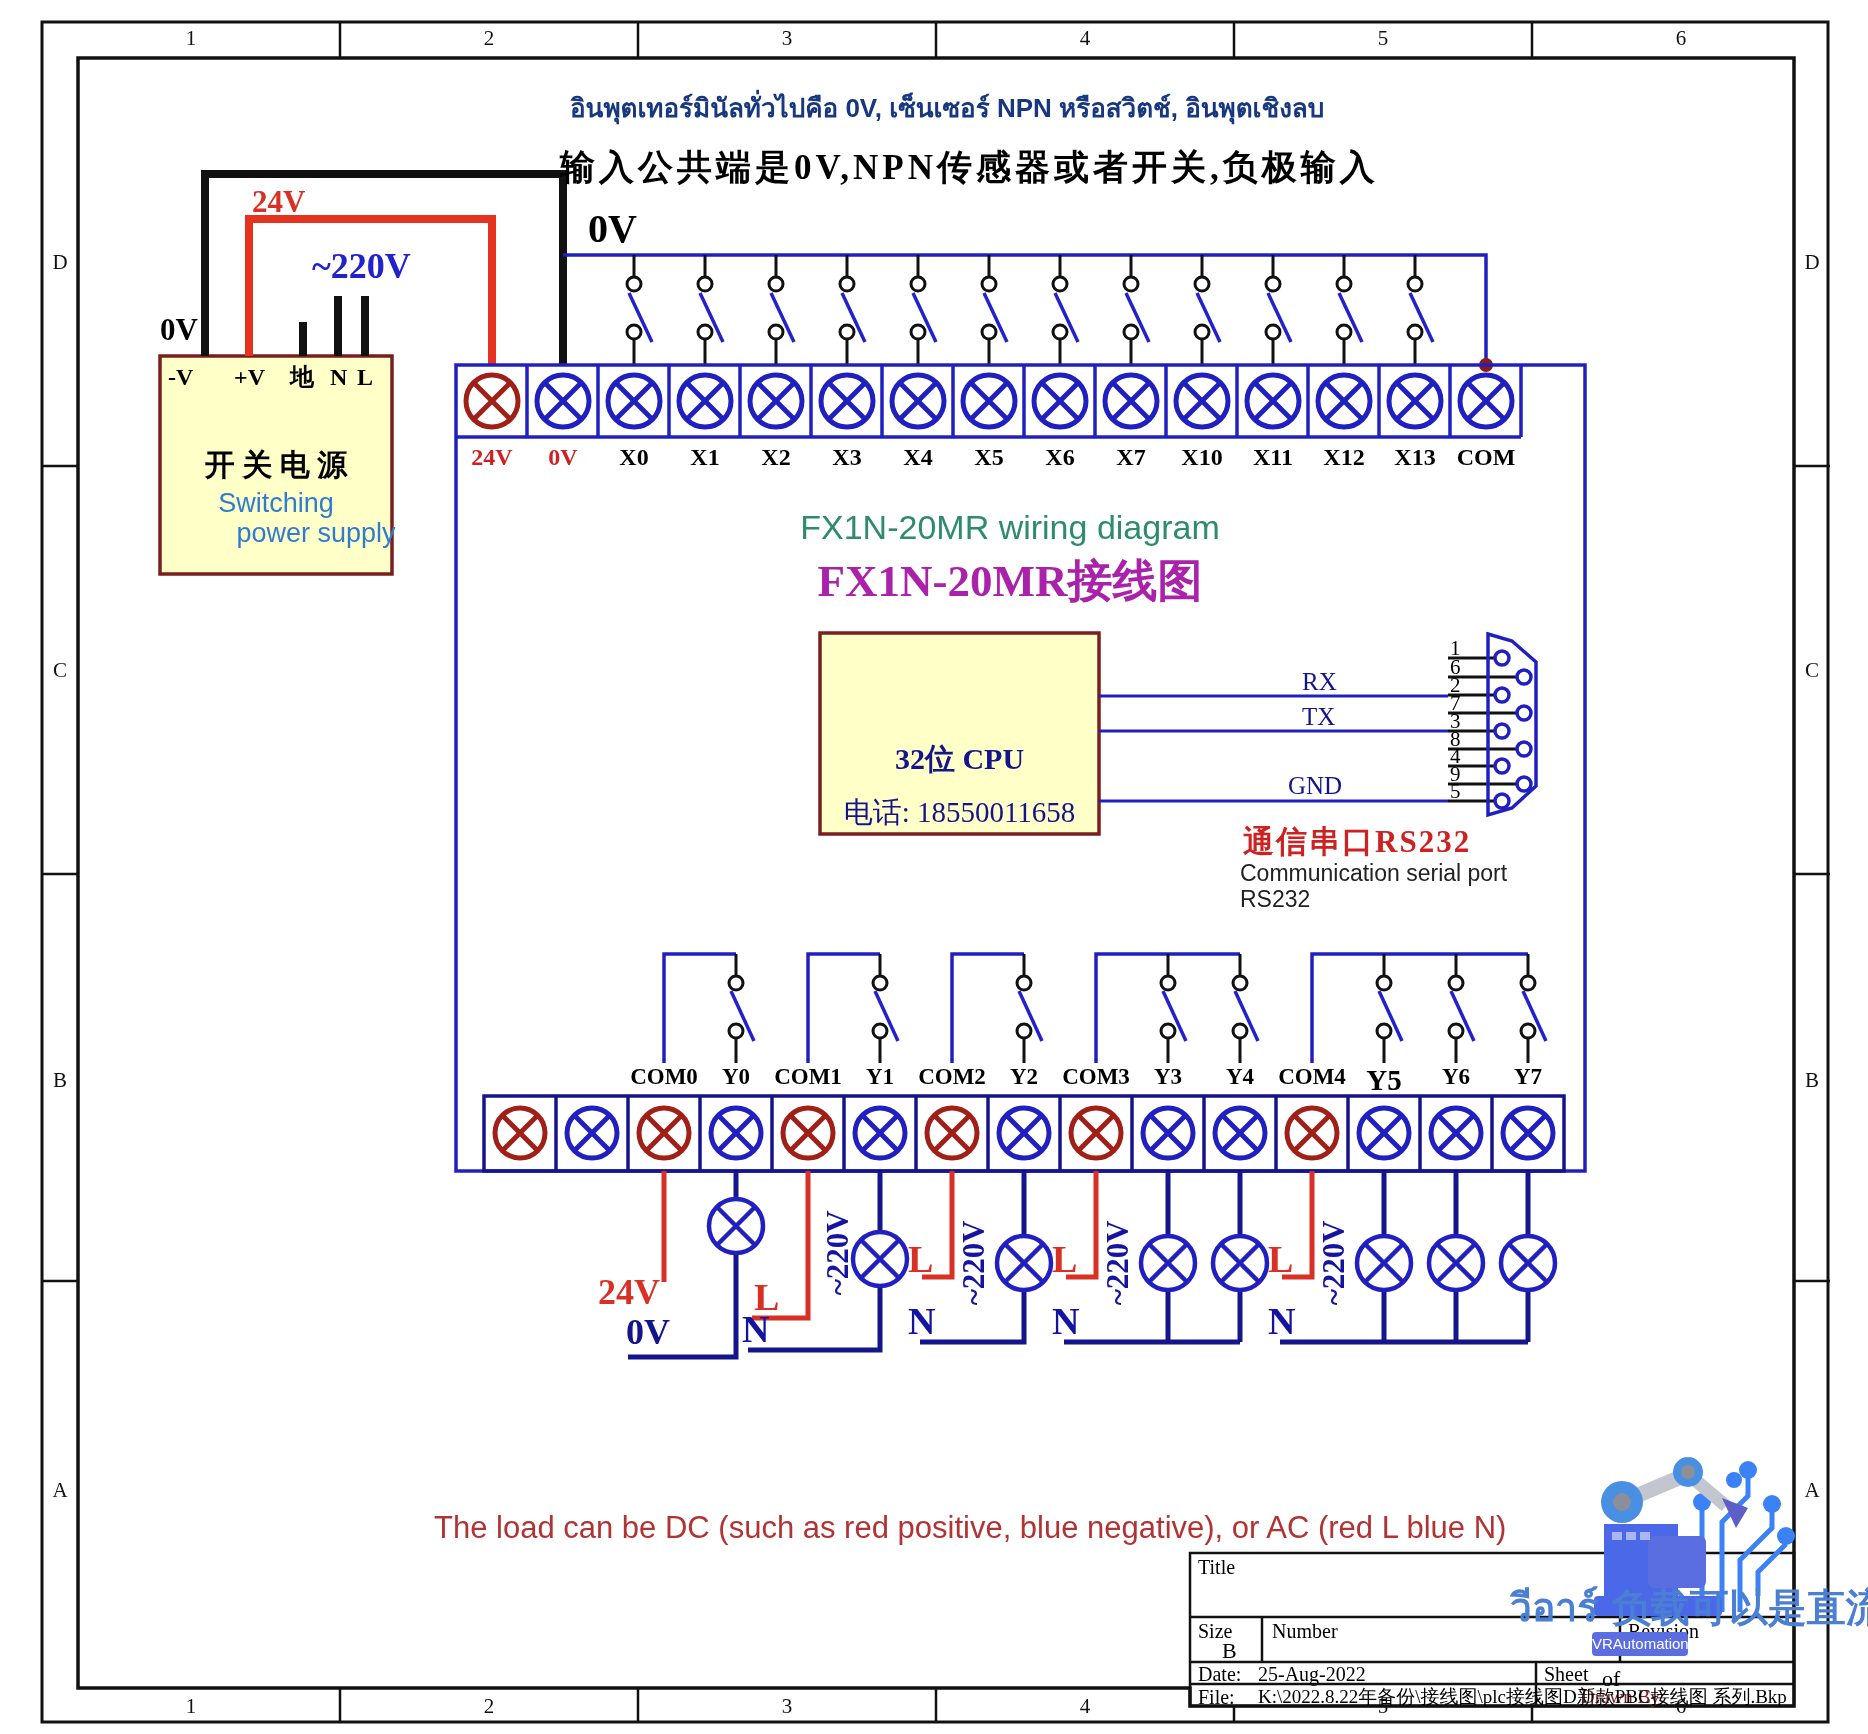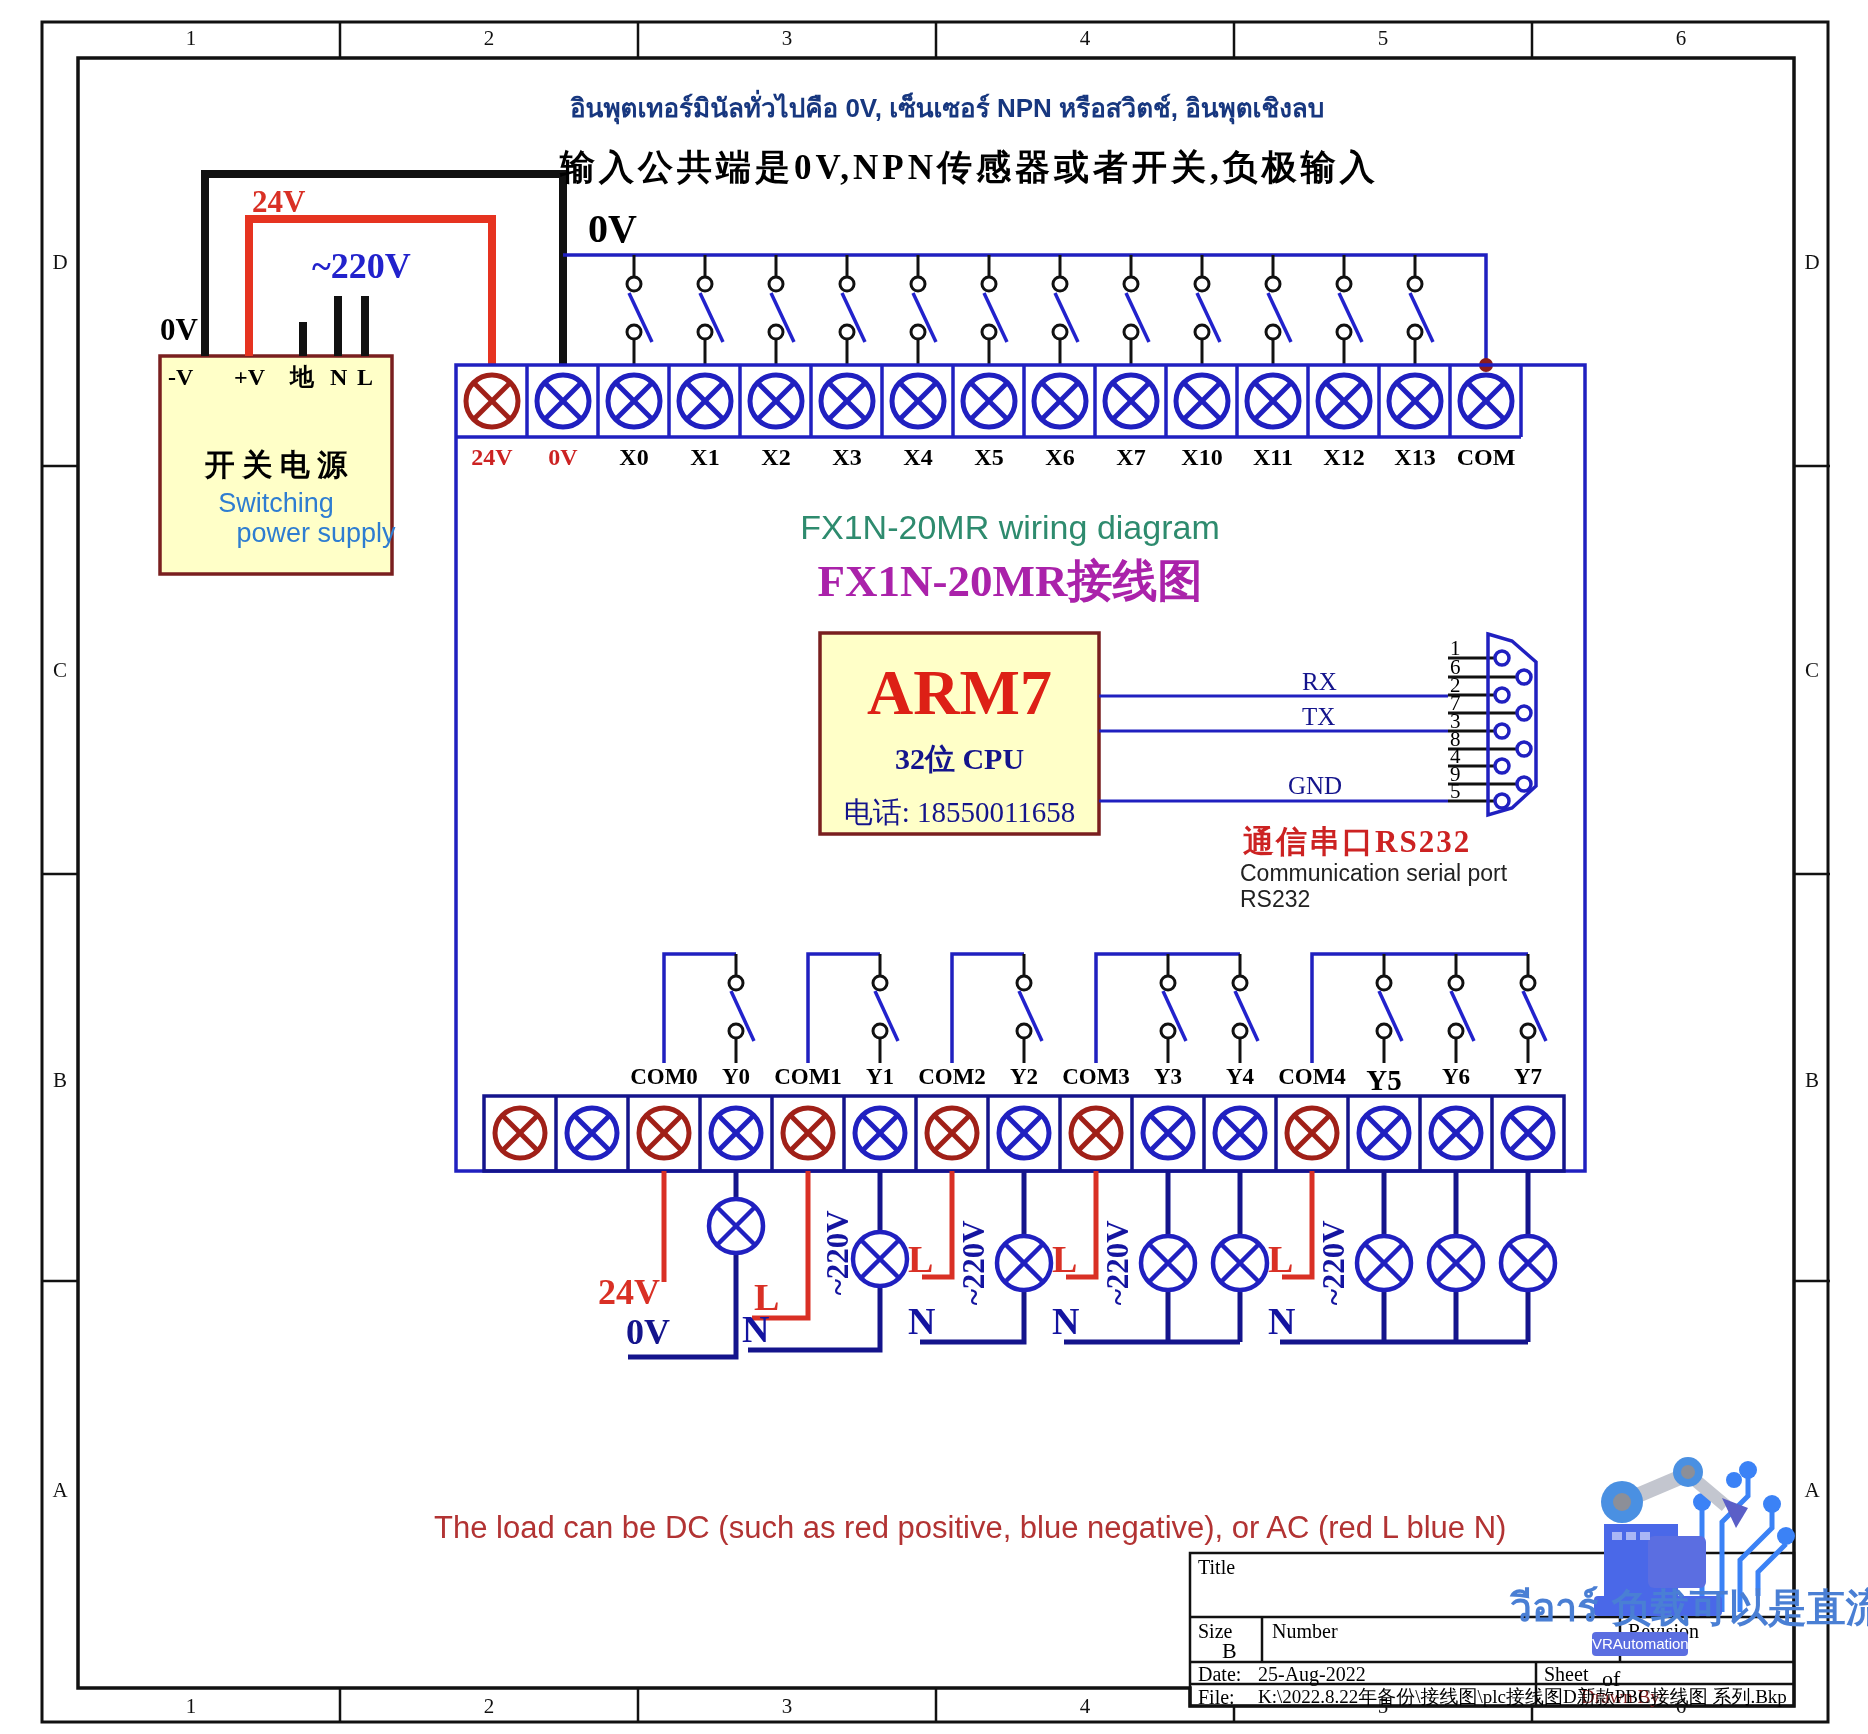--- a/index.html
+++ b/index.html
@@ -508,21 +508,20 @@
 <div class="txt serif b ctr" style="left:1096px;top:444px;width:70px;font-size:24px;color:#000;">X7</div>
 <div class="txt serif b ctr" style="left:1167px;top:444px;width:70px;font-size:24px;color:#000;">X10</div>
 <div class="txt serif b ctr" style="left:1238px;top:444px;width:70px;font-size:24px;color:#000;">X11</div>
 <div class="txt serif b ctr" style="left:1309px;top:444px;width:70px;font-size:24px;color:#000;">X12</div>
 <div class="txt serif b ctr" style="left:1380px;top:444px;width:70px;font-size:24px;color:#000;">X13</div>
 <div class="txt serif b ctr" style="left:1451px;top:444px;width:70px;font-size:24px;color:#000;">COM</div>
 
 <div class="txt sans ctr" style="left:700px;top:508px;width:620px;font-size:34px;color:#2e8b6e;">FX1N-20MR wiring diagram</div>
 <div class="txt serif b ctr" style="left:700px;top:556px;width:620px;font-size:45px;color:#aa22aa;">FX1N-20MR接线图</div>
 
-<div class="txt serif b ctr" style="left:820px;top:656px;width:279px;font-size:64px;color:#dd2016;">ARM7</div>
 <div class="txt serif b ctr" style="left:820px;top:742px;width:279px;font-size:30px;color:#14148c;">32位 CPU</div>
 <div class="txt serif ctr" style="left:820px;top:796px;width:279px;font-size:29px;color:#14148c;">电话: 18550011658</div>
 
 <div class="txt serif" style="left:1302px;top:668px;font-size:25px;color:#14148c;">RX</div>
 <div class="txt serif" style="left:1302px;top:703px;font-size:25px;color:#14148c;">TX</div>
 <div class="txt serif" style="left:1288px;top:772px;font-size:25px;color:#14148c;">GND</div>
 <div class="txt serif" style="left:1450px;top:636px;font-size:21px;color:#000;">1</div>
 <div class="txt serif" style="left:1450px;top:655px;font-size:21px;color:#000;">6</div>
 <div class="txt serif" style="left:1450px;top:673px;font-size:21px;color:#000;">2</div>
 <div class="txt serif" style="left:1450px;top:691px;font-size:21px;color:#000;">7</div>

